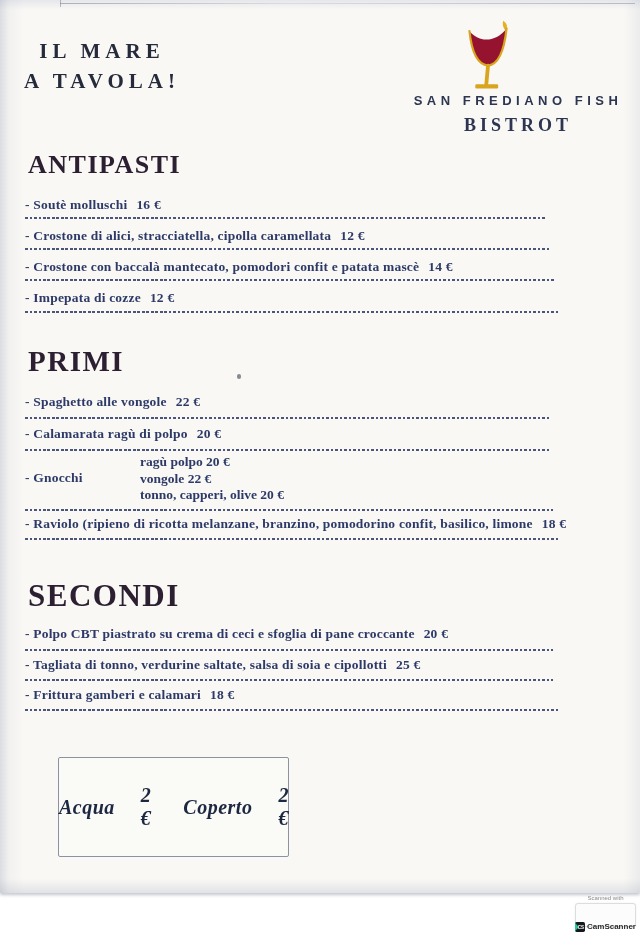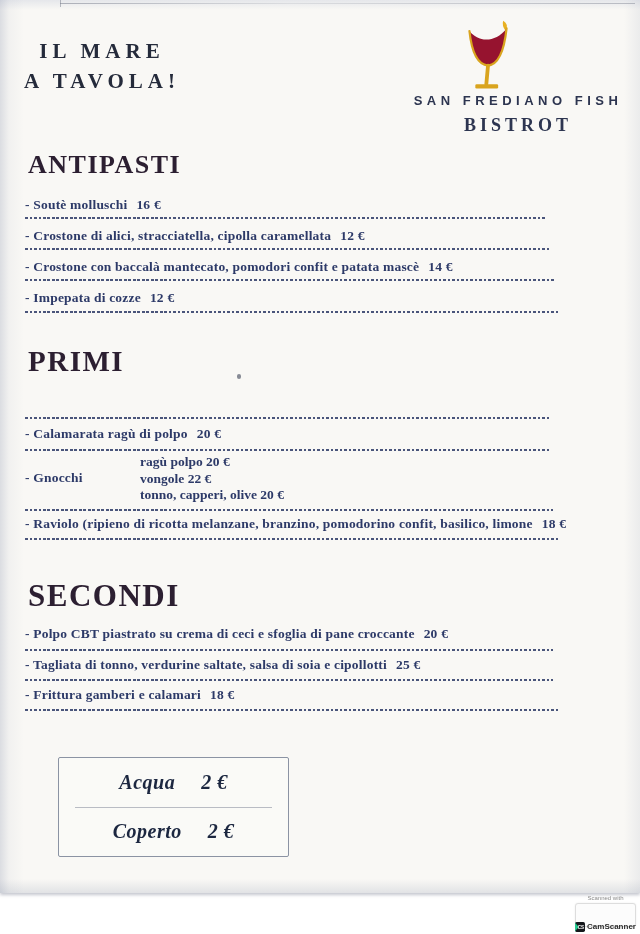--- a/index.html
+++ b/index.html
@@ -33,21 +33,21 @@
   .item{position:absolute;left:25px;color:#2d3a68;font-weight:700;font-size:13.5px;
         letter-spacing:0.2px;white-space:nowrap;}
   .item .price{margin-left:9px;}
   .sep{position:absolute;left:25px;height:2px;opacity:.92;
        background-image:repeating-linear-gradient(90deg,#3b4770 0px,#3b4770 2.5px,rgba(59,71,112,0) 2.5px,rgba(59,71,112,0) 4.5px);}
   .gnocchi-opts{position:absolute;left:140px;top:454px;color:#2d3a68;font-weight:700;font-size:13.5px;line-height:16.5px;white-space:nowrap;}
   .artifact{position:absolute;left:237px;top:374px;width:4px;height:5px;border-radius:2px;background:#6a6f7d;opacity:.8;}
 
   
   .extras{position:absolute;left:58px;top:757px;width:229px;height:98px;
-          border:1px solid #8b93a3;border-radius:2px;display:flex;flex-direction:column;
+          border:1px solid #8b93a3;border-radius:2px;display:flex;flex-direction:row;
           background:rgba(255,255,255,0.25);}
   .box-row{flex:1;display:flex;align-items:center;justify-content:center;gap:26px;
            font-style:italic;font-weight:700;font-size:20px;color:#1c2740;letter-spacing:.5px;}
   .box-div{height:1px;margin:0 16px;background:#b9bcc4;}
 
   
   .allergens{position:absolute;left:382px;top:758px;width:250px;color:#44232d;font-weight:700;}
   .allergens-title{font-size:16.5px;margin-bottom:3px;letter-spacing:.4px;}
   .allergen-line{font-size:15.5px;line-height:20.4px;letter-spacing:.2px;white-space:nowrap;}
 
@@ -107,20 +107,23 @@
     <div class="sep" style="top:279px;width:530px;"></div>
 
     <div class="item" style="top:290px;">
       <span>- Impepata di cozze</span><span class="price">12  €</span>
     </div>
     <div class="sep" style="top:311px;width:535px;"></div>
 
     <div class="section-h" style="top:345px;font-size:29px;">PRIMI</div>
     <div class="artifact"></div>
 
+    <div class="item" style="top:394px;">
+      <span>- Spaghetto alle vongole</span><span class="price">22 €</span>
+    </div>
     <div class="sep" style="top:417px;width:524px;"></div>
 
     <div class="item" style="top:426px;">
       <span>- Calamarata ragù di polpo</span><span class="price">20 €</span>
     </div>
     <div class="sep" style="top:449px;width:524px;"></div>
 
     <div class="item" style="top:470px;">- Gnocchi</div>
     <div class="gnocchi-opts">
       <div>ragù polpo 20 €</div>

